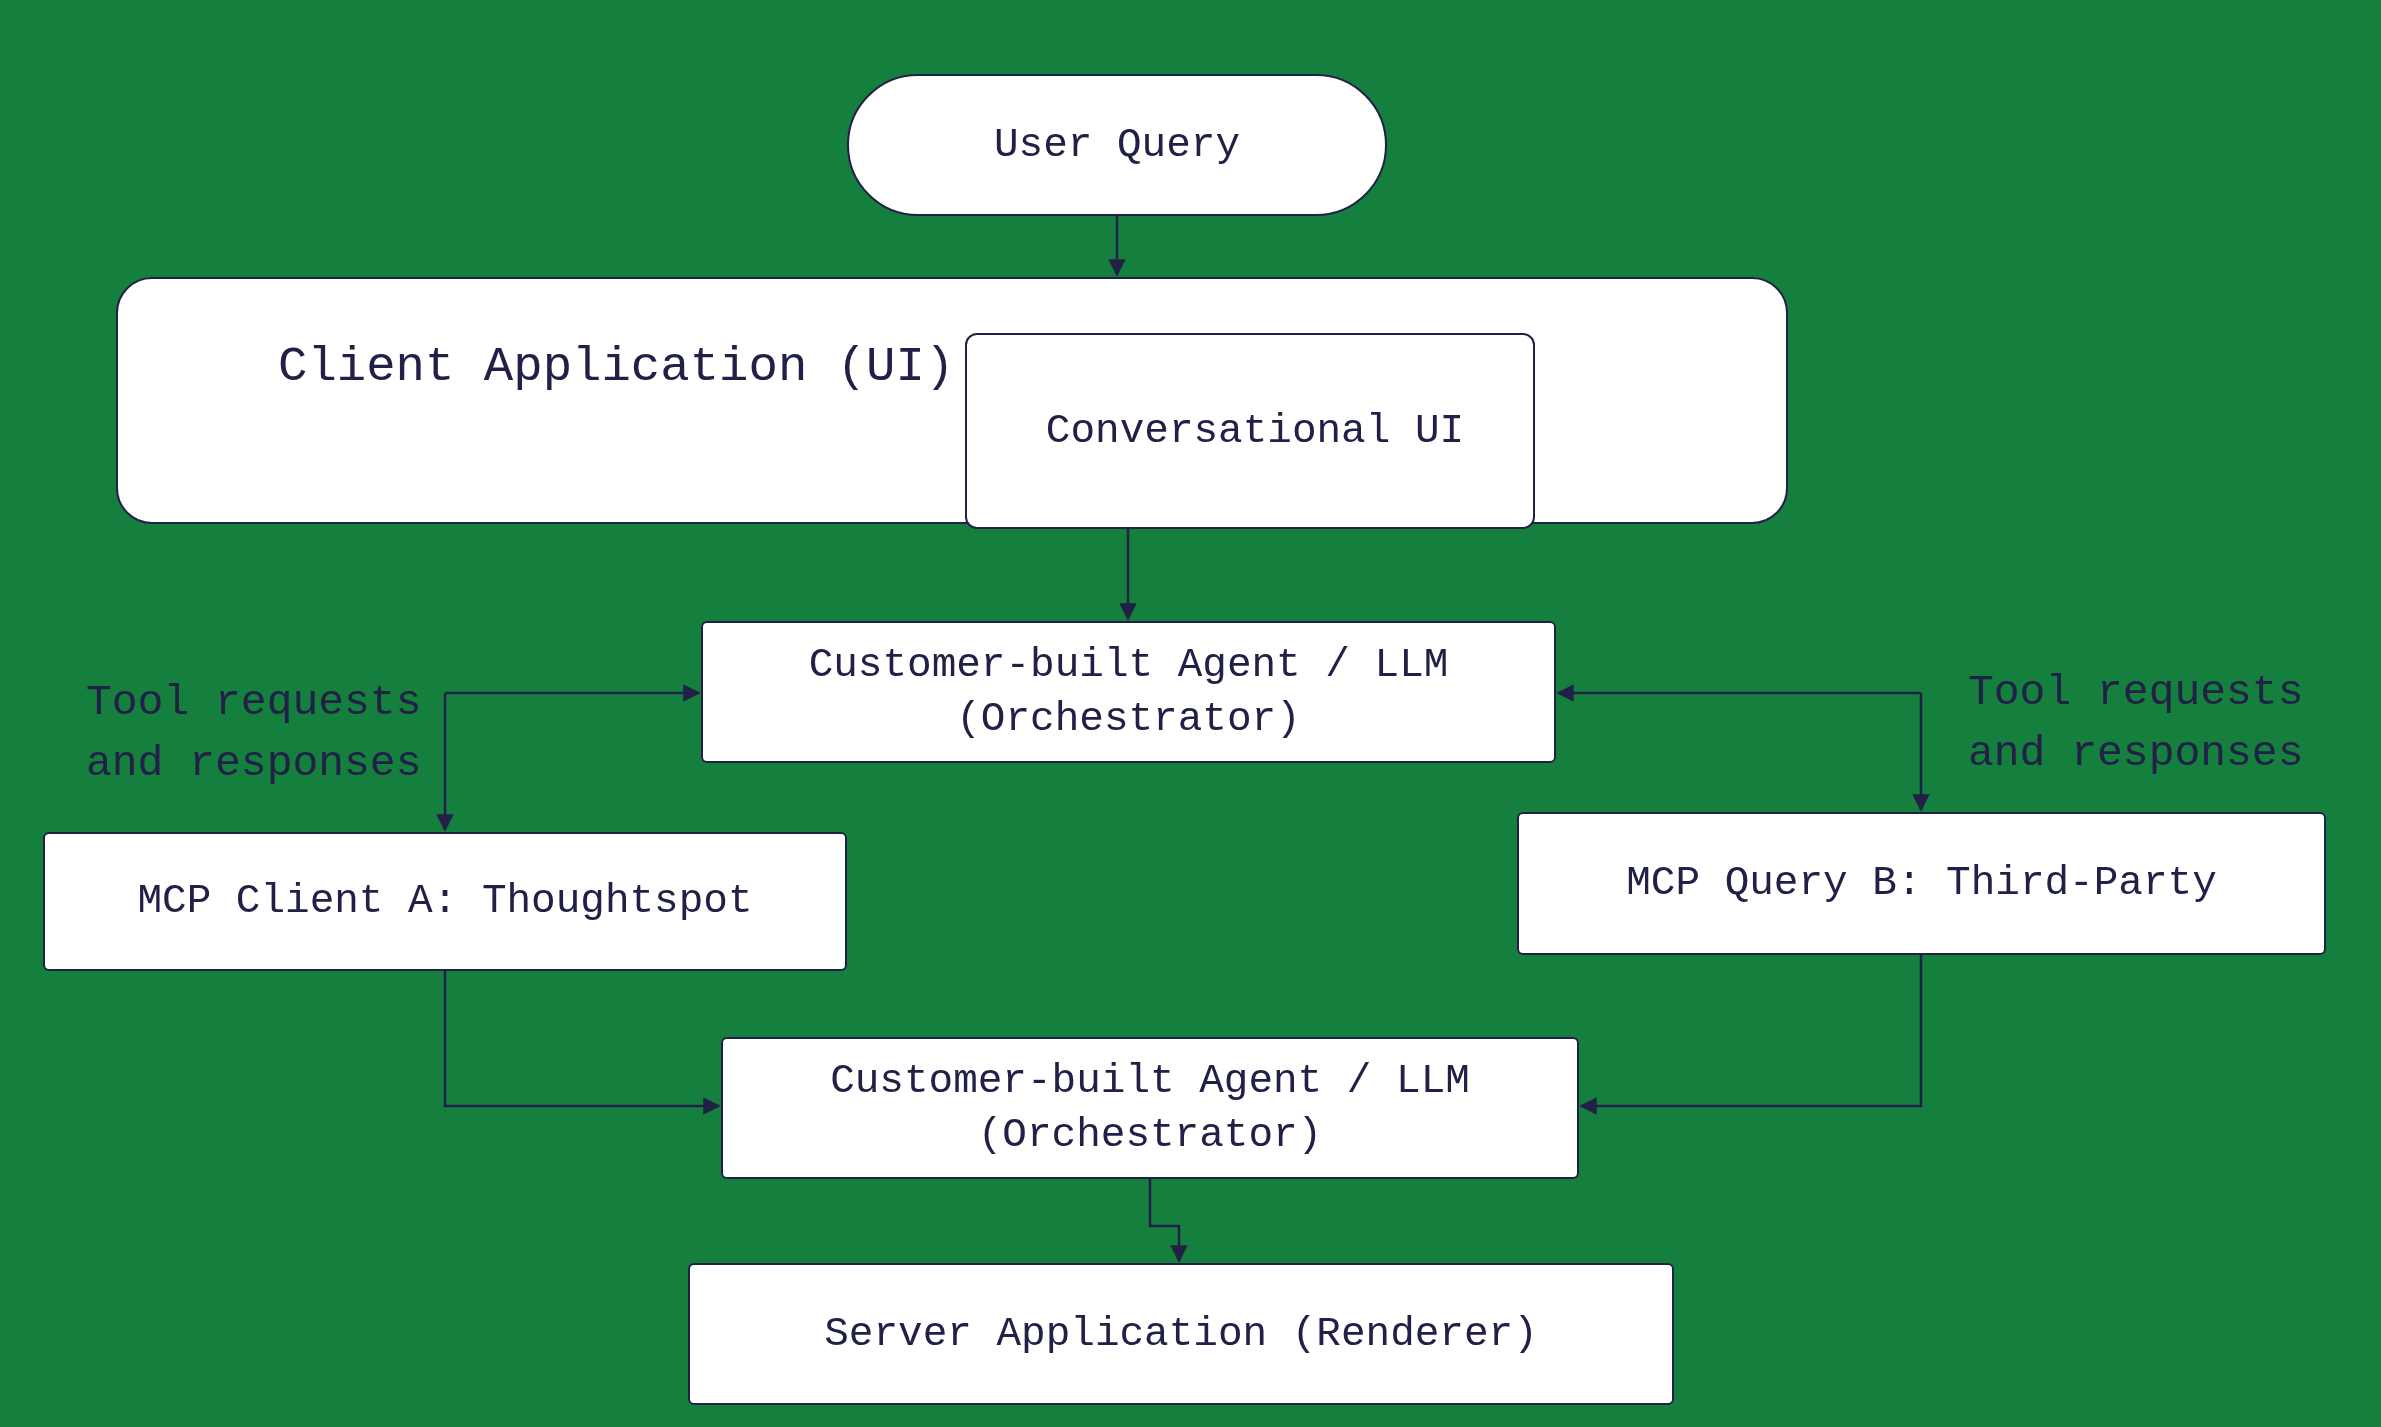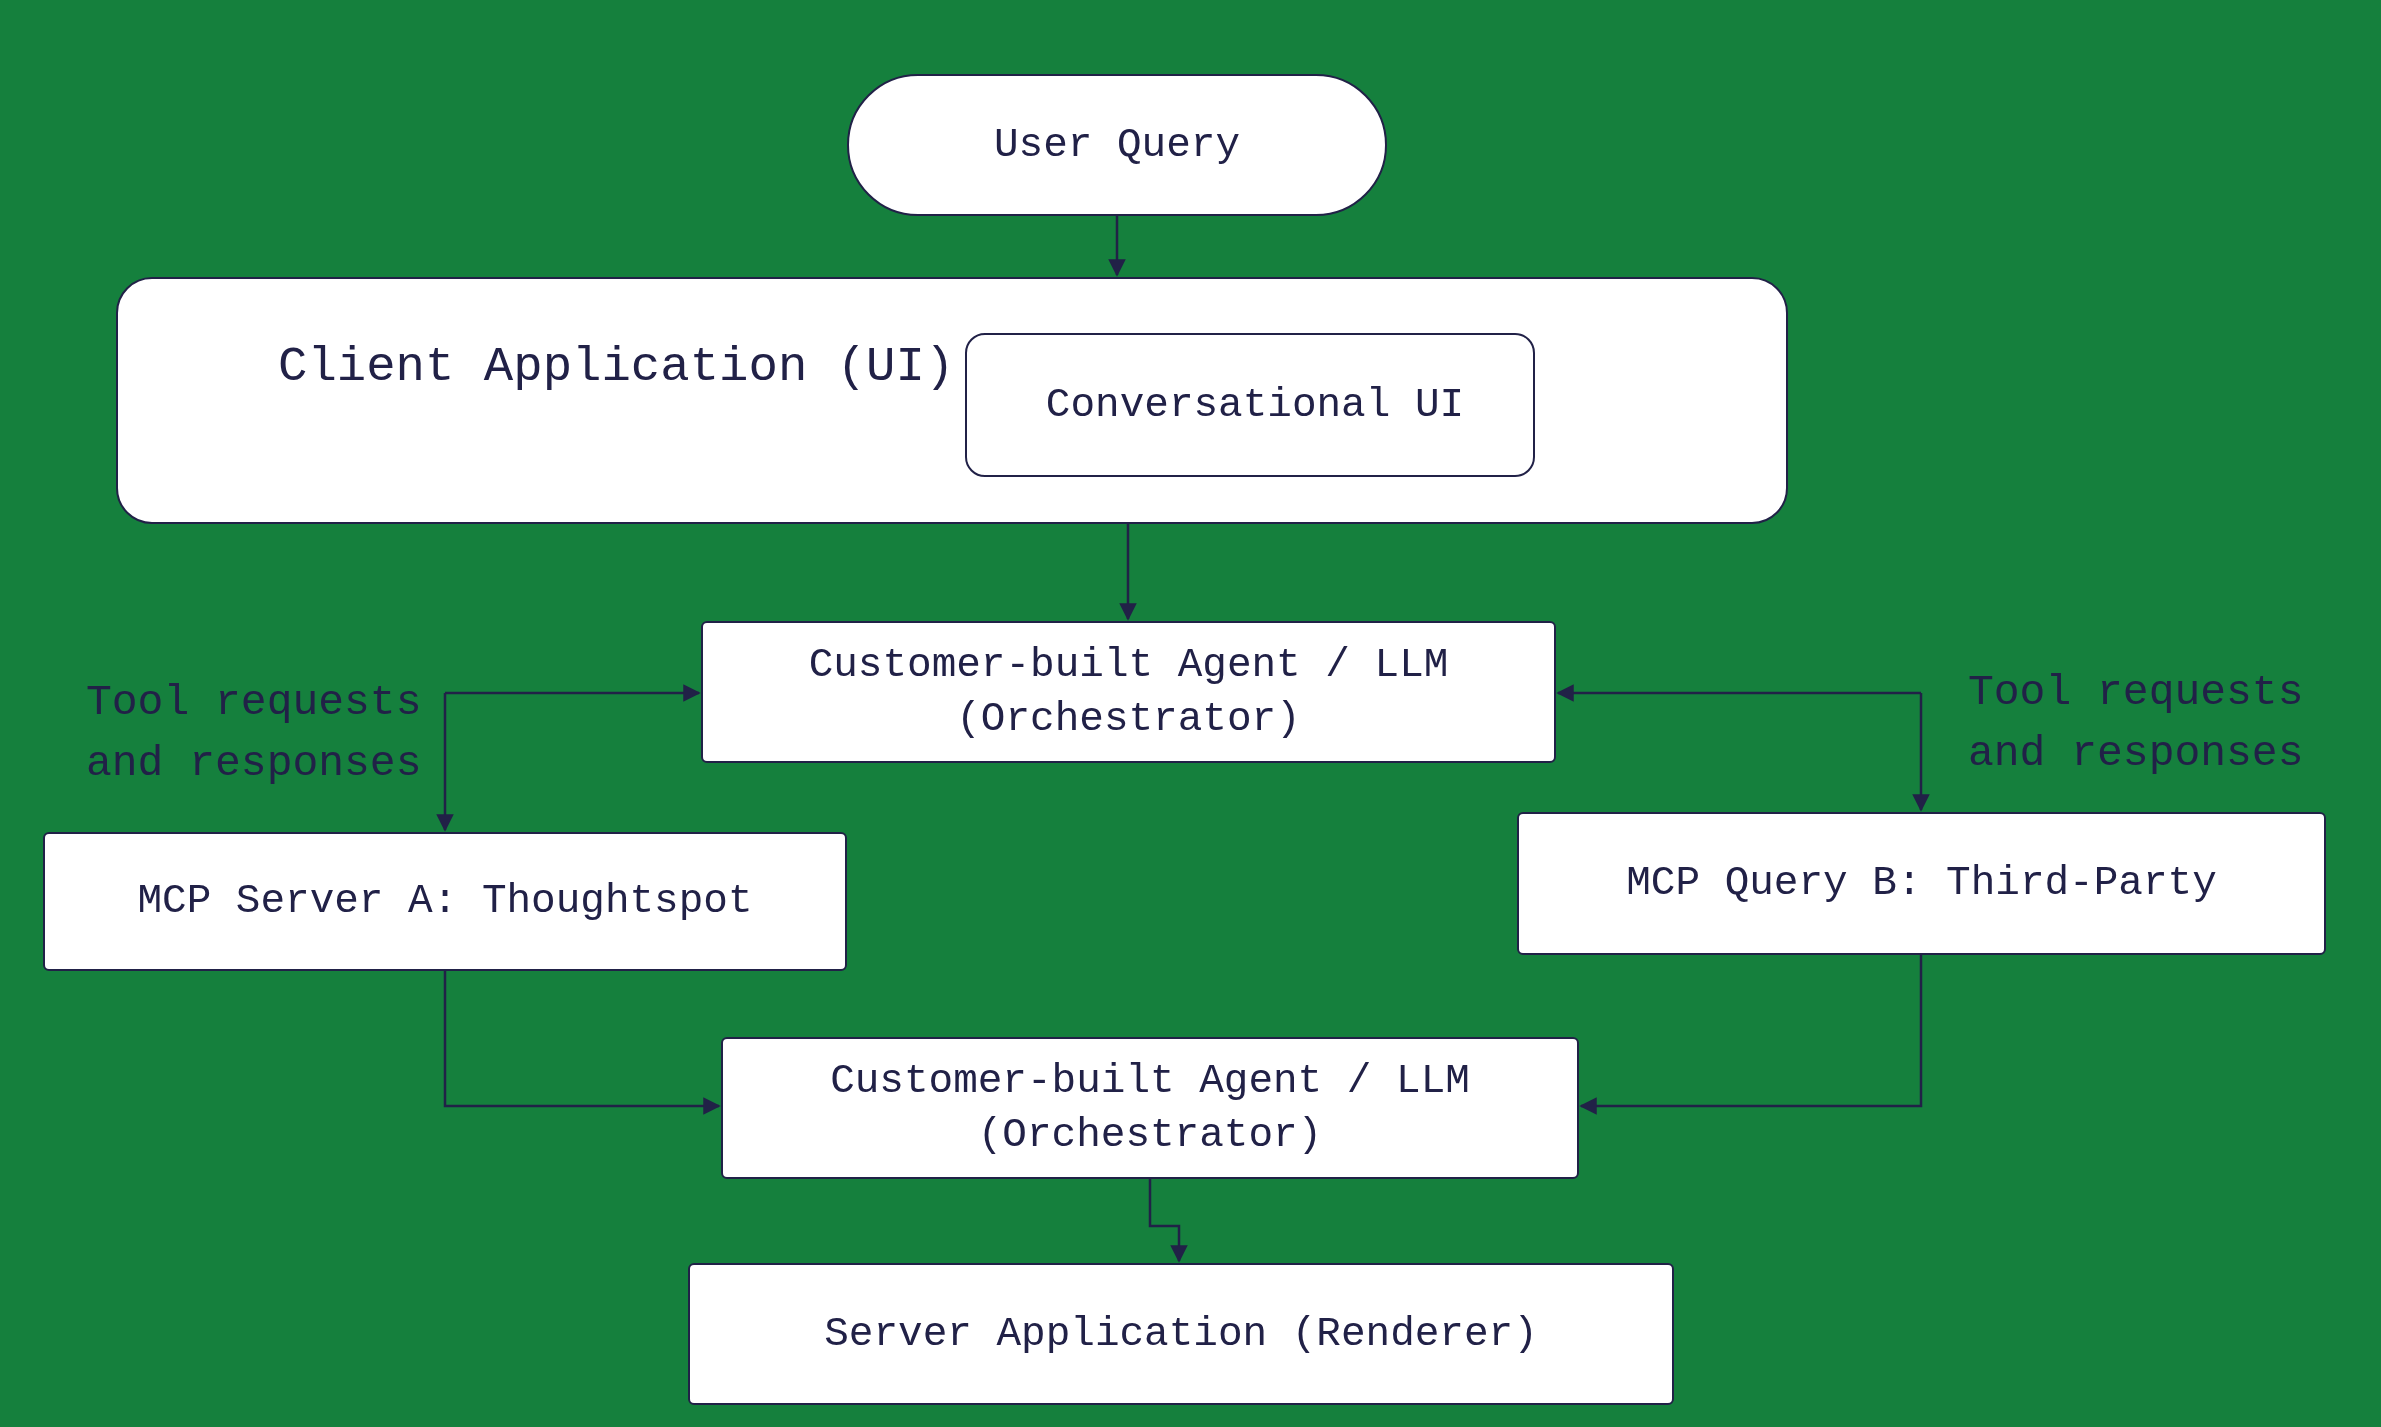--- a/index.html
+++ b/index.html
@@ -23,21 +23,21 @@
     align-items: center;
     justify-content: center;
     text-align: center;
     font-size: 41px;
     line-height: 1.32;
     white-space: pre-line;
   }
   .n-user-query   { left: 847px;  top: 74px;   width: 540px;  height: 142px; border-radius: 71px; }
   .n-client-app   { left: 116px;  top: 277px;  width: 1672px; height: 247px; border-radius: 36px; display: block; }
   .client-app-label { position: absolute; left: 160px; top: 56px; font-size: 49px; white-space: nowrap; }
-  .n-conversational { left: 847px; top: 54px;  width: 570px;  height: 144px; border-radius: 20px; padding-left: 10px; }
+  .n-conversational { left: 847px; top: 54px;  width: 570px;  height: 196px; border-radius: 12px; padding-left: 10px; }
   .n-orch-top     { left: 701px;  top: 621px;  width: 855px;  height: 142px; }
   .n-mcp-a        { left: 43px;   top: 832px;  width: 804px;  height: 139px; }
   .n-mcp-b        { left: 1517px; top: 812px;  width: 809px;  height: 143px; }
   .n-orch-bottom  { left: 721px;  top: 1037px; width: 858px;  height: 142px; }
   .n-renderer     { left: 688px;  top: 1263px; width: 986px;  height: 142px; }
   .edge-label {
     position: absolute;
     font-size: 43px;
     line-height: 1.42;
     white-space: pre-line;
@@ -72,21 +72,21 @@
   <div class="node n-user-query">User Query</div>
 
   <div class="node n-client-app">
     <span class="client-app-label">Client Application (UI)</span>
     <div class="node n-conversational">Conversational UI</div>
   </div>
 
   <div class="node n-orch-top">Customer-built Agent / LLM
 (Orchestrator)</div>
 
-  <div class="node n-mcp-a">MCP Server A: Thoughtspot</div>
+  <div class="node n-mcp-a">MCP Client A: Thoughtspot</div>
 
   <div class="node n-mcp-b">MCP Query B: Third-Party</div>
 
   <div class="node n-orch-bottom">Customer-built Agent / LLM
 (Orchestrator)</div>
 
   <div class="node n-renderer">Server Application (Renderer)</div>
 
   <div class="edge-label el-left">Tool requests
 and responses</div>

